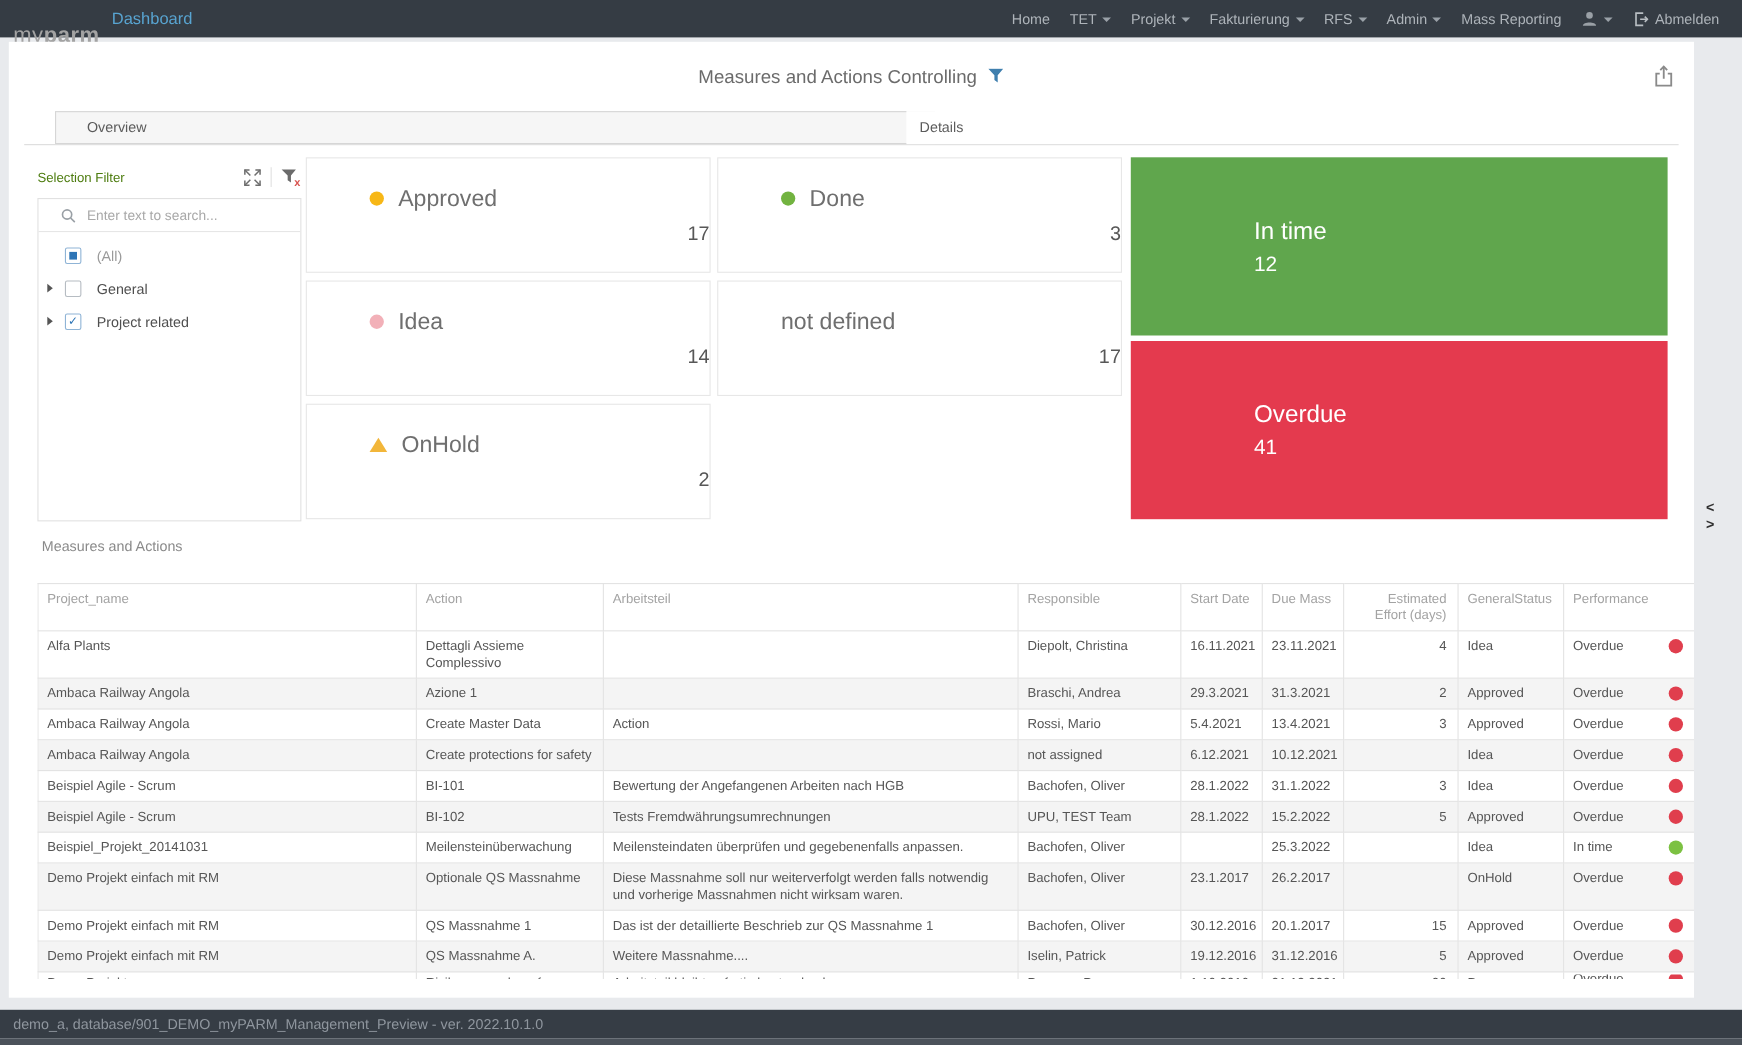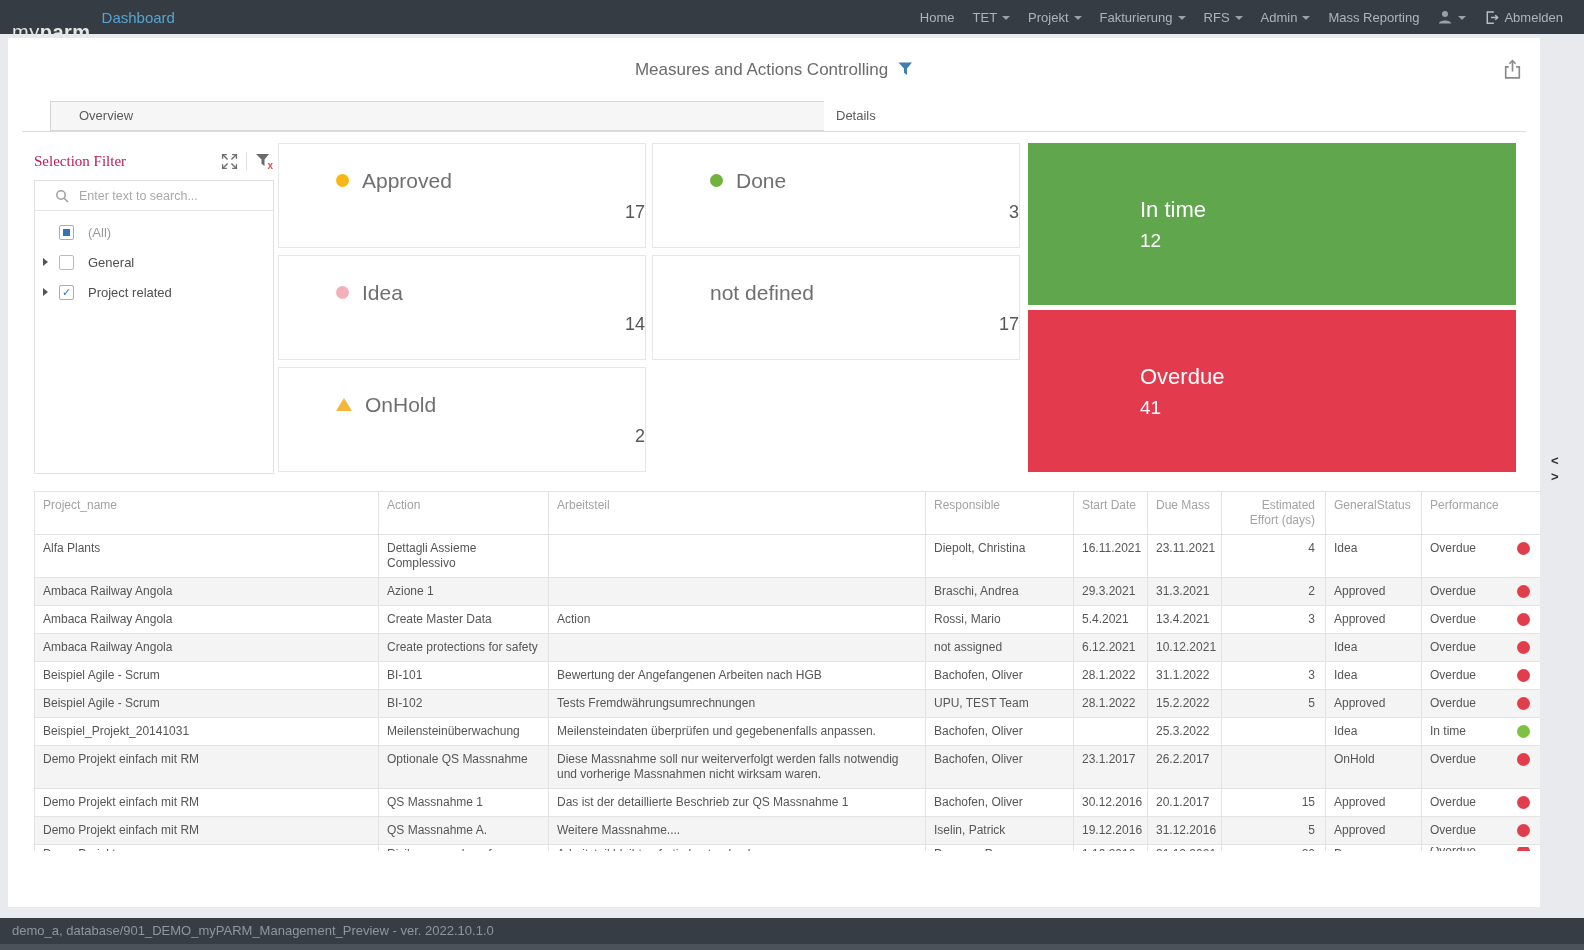--- a/index.html
+++ b/index.html
@@ -8,21 +8,21 @@
     width:1584px; height:950px; position:relative; overflow:hidden;
     background:#e8eaed;
     font-family:"Liberation Sans","DejaVu Sans",sans-serif;
   }
   
   .navbar {
     position:absolute; top:0; left:0; width:100%; height:34px;
     background:#353c44; display:flex; align-items:center; padding:0 12px;
   }
   .brand { display:flex; align-items:center; gap:11px; cursor:pointer; }
-  .logo { color:#e5e5e5; font-size:20px; letter-spacing:.5px; line-height:34px;margin-top:30px; }
+  .logo { color:#a3a3a3; font-size:20px; letter-spacing:.5px; line-height:34px;margin-top:30px; }
   .logo .lt { font-weight:400; }
   .logo .bd { font-weight:700; }
   .logo-sub { color:#58a4d1; font-size:15px; }
   .nav-items { margin-left:auto; display:flex; align-items:center; color:#aeb4ba; font-size:13px; }
   .nav-item { padding:0 9px; display:flex; align-items:center; gap:5px; cursor:pointer; white-space:nowrap;justify-content:center; }
   .caret { width:0; height:0; border-left:4px solid transparent; border-right:4px solid transparent; border-top:4px solid #9aa1a8; margin-top:1px; }
   .icon-svg { display:block; }
 
   
   .panel { position:absolute; left:8px; top:38px; width:1532px; height:869px; background:#ffffff; }
@@ -39,21 +39,21 @@
     padding-left:28px; color:#5b5b5b; font-size:13px; cursor:pointer;margin-left:28px;
   }
   .tab-details {
     position:absolute; left:802px; top:0; right:0; height:30px; line-height:30px;
     padding-left:12px; color:#5b5b5b; font-size:13px; background:#fff; cursor:pointer;
   }
 
   
   .filter-panel { position:absolute; left:26px; top:110px; width:240px; height:326px; }
   .fp-header { height:26px; display:flex; align-items:center; }
-  .fp-title { flex:1; color:#be185d; font-size:15px;font-family:Liberation Serif, serif; }
+  .fp-title { flex:1; color:#4d7c0f; font-size:12px; }
   .fp-icons { display:flex; align-items:center; gap:8px; }
   .fp-sep { width:1px; height:18px; background:#e0e0e0; }
   .fp-box { position:absolute; top:32px; left:0; right:0; bottom:0; border:1px solid #e1e1e1; background:#fff; }
   .search-row { height:30px; border-bottom:1px solid #e6e6e6; display:flex; align-items:center; padding-left:20px; gap:8px; }
   .search-row input { border:none; outline:none; font-size:12.5px; color:#555; width:170px; font-family:inherit; }
   .search-row input::placeholder { color:#a9a9a9; }
   .tree { padding-top:6px; }
   .tree-row { height:30px; display:flex; align-items:center; padding-left:8px; cursor:pointer; }
   .expander { width:16px; display:flex; align-items:center; }
   .exp-tri { width:0; height:0; border-top:4px solid transparent; border-bottom:4px solid transparent; border-left:5px solid #555; }
@@ -80,21 +80,21 @@
   .tile { position:absolute; left:1020px; width:488px; color:#fff; display:flex; flex-direction:column; justify-content:center; padding-left:112px; cursor:pointer; }
   .tile-label { font-size:22px; }
   .tile-value { font-size:19px; margin-top:7px; }
 
   
   .collapse-arrows { position:absolute; left:1551px; top:453px; color:#2f2f2f; font-size:13px; font-weight:bold; line-height:16px; cursor:pointer; }
   .collapse-arrows div { height:16px; }
 
   
   .section-title { position:absolute; left:30px; top:451px; color:#8a8a8a; font-size:13px; }
-  .table-wrap { position:absolute; left:26px; top:453px; width:1506px; max-height:360px; overflow:hidden; }
+  .table-wrap { position:absolute; left:26px; top:492px; width:1506px; max-height:360px; overflow:hidden; }
   table { width:100%; border-collapse:collapse; table-layout:fixed; background:#fff; }
   th, td { border:1px solid #e3e3e3; }
   th { color:#a3a3a3; font-weight:400; font-size:12px; text-align:left; padding:6px 4px 6px 8px; vertical-align:top; line-height:15px; background:#fff; cursor:pointer; }
   td { color:#565656; font-size:12px; padding:6px 4px 6px 8px; vertical-align:top; line-height:15px; }
   tbody tr:nth-child(even) td { background:#f4f4f4; }
   th.num, td.num { text-align:right; padding-right:10px; }
   .perf { display:flex; align-items:center; justify-content:space-between; padding-right:6px; }
   .perf-dot { width:13px; height:13px; border-radius:50%; flex:0 0 13px; }
   tr.clipped td { padding-top:2px; padding-bottom:0; }
   tr.clipped .cw { height:9px; overflow:hidden; }

